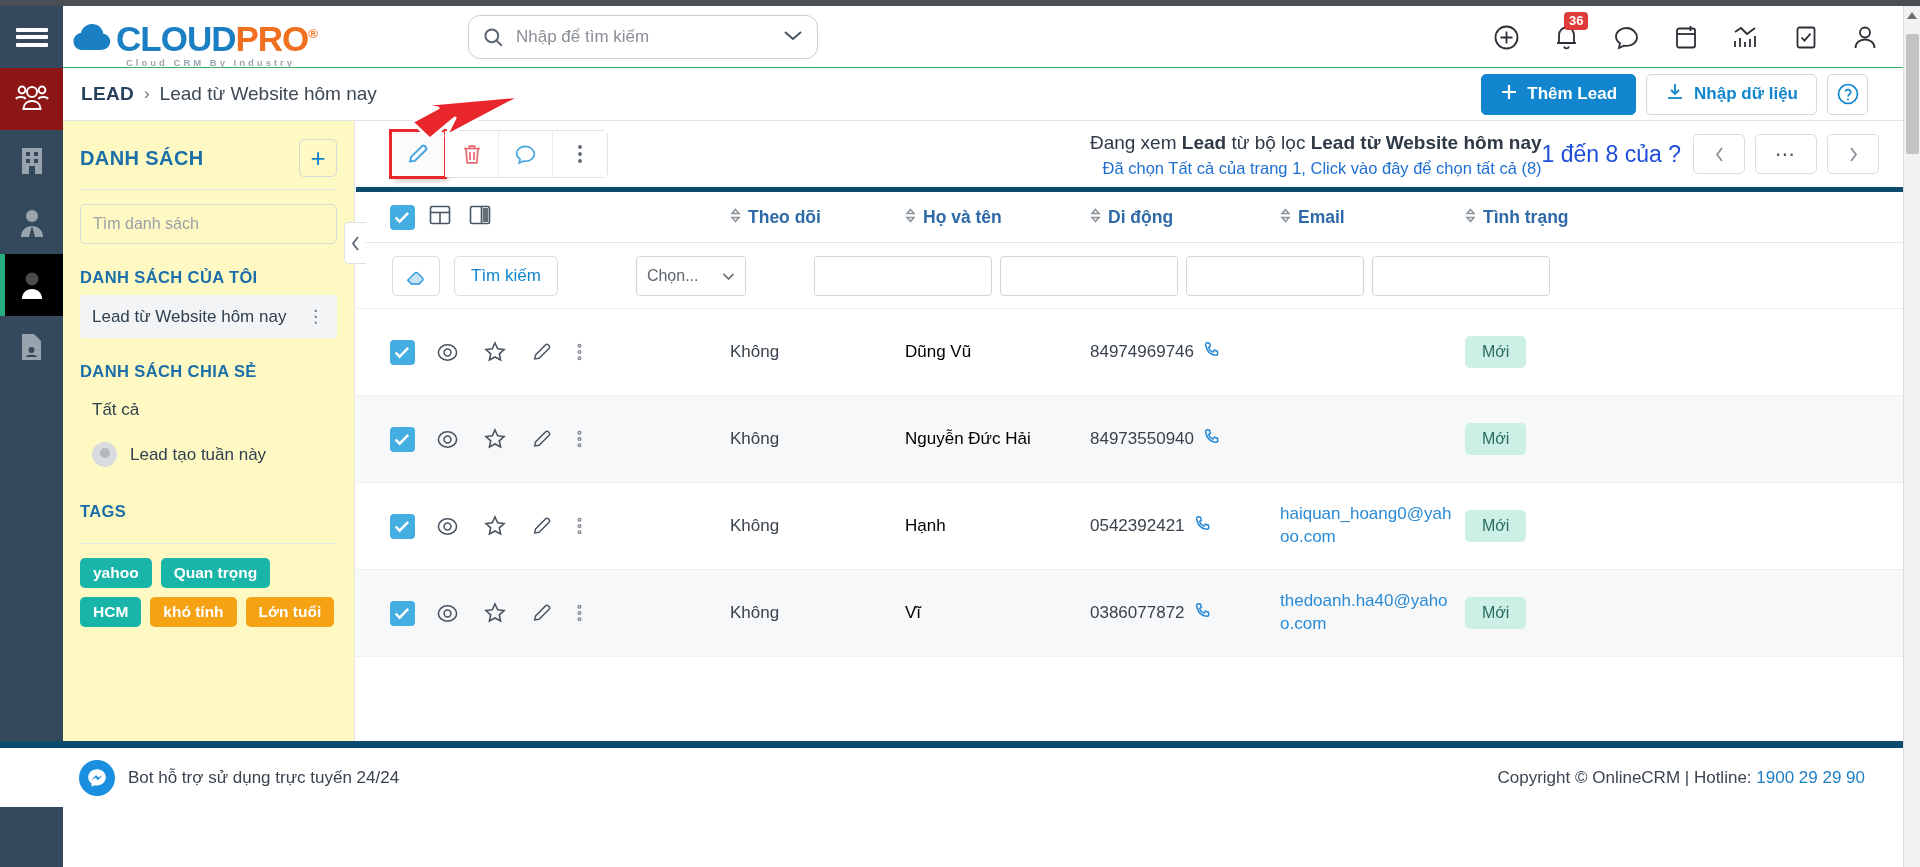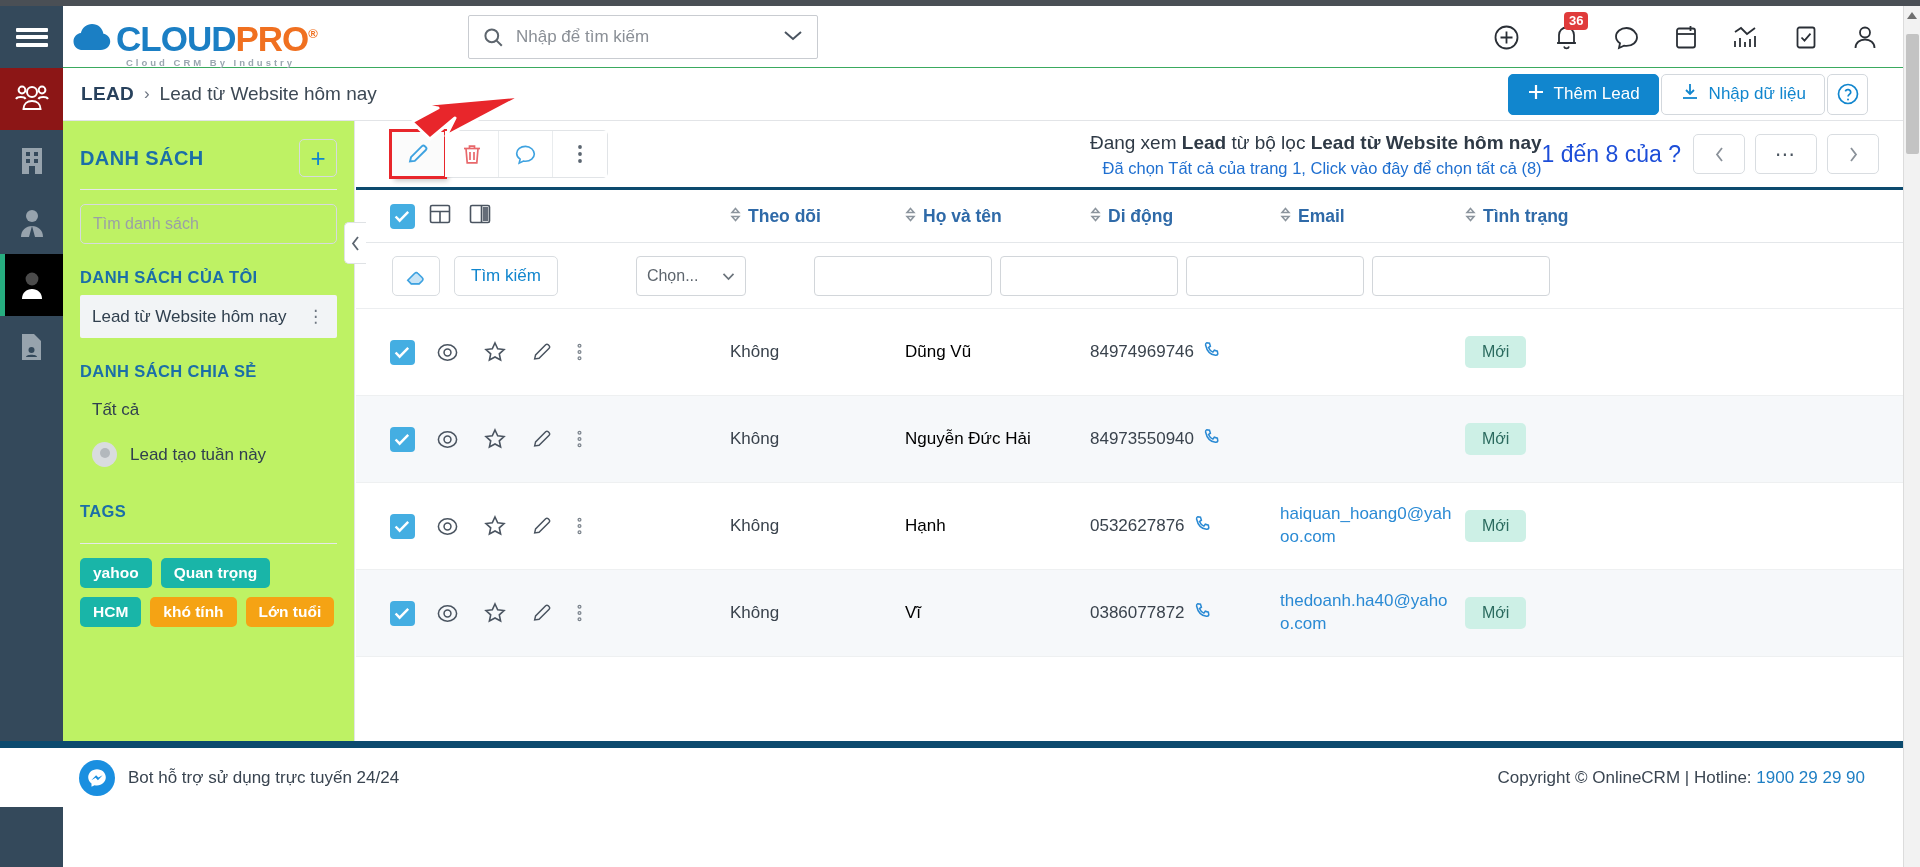--- a/index.html
+++ b/index.html
@@ -48,21 +48,21 @@
   .lt-orange { color:#f07020; }
   .logo-reg { font-size:13px; vertical-align:super; color:#f07020; }
   .logo-sub {
     position:absolute; left:63px; top:38px; font-size:9.5px; letter-spacing:3px;
     color:#9aa6b0; font-weight:600;
   }
   .logo-wrap { position:relative; }
 
   .hsearch {
     position:absolute; left:405px; top:9px; width:350px; height:44px;
-    border:1px solid #c9ccd1; border-radius:2px; display:flex; align-items:center;
+    border:1px solid #c9ccd1; border-radius:12px; display:flex; align-items:center;
     background:#fff;
   }
   .hsearch input {
     border:none; outline:none; flex:1; font-size:17px; color:#333;
     font-family:inherit; padding-left:12px; background:transparent;
   }
   .hsearch input::placeholder { color:#8a8f96; }
   .hsearch .caret { margin-right:14px; }
 
   .hicons { position:absolute; right:42px; top:0; height:62px; display:flex; align-items:center; gap:34px; }
@@ -80,36 +80,36 @@
 
   
   .bcbar {
     position:absolute; top:68px; left:63px; width:1840px; height:53px;
     background:#fff; border-bottom:1px solid #e2e4e7; display:flex; align-items:center;
   }
   .bc { margin-left:18px; display:flex; align-items:center; gap:10px; font-size:19px; }
   .bc-root { font-weight:bold; color:#28415c; letter-spacing:.3px; }
   .bc-sep { color:#6c7480; font-size:17px; }
   .bc-leaf { color:#3d4955; }
-  .bc-actions { margin-left:auto; margin-right:35px; display:flex; align-items:flex-start; gap:2px; }
+  .bc-actions { margin-left:auto; margin-right:35px; display:flex; align-items:flex-start; gap:10px;font-weight:bold; }
   .btn {
     display:flex; align-items:center; gap:9px; height:41px; padding:0 18px;
     border-radius:5px; font-size:17px; cursor:pointer; white-space:nowrap;
   }
   .btn-primary { background:#1186ce; color:#fff; border:1px solid #1186ce; }
   .btn-outline { background:#fff; color:#1186ce; border:1px solid #d3d8dd; }
   .btn-icon-sq {
     width:41px; height:41px; border:1px solid #d3d8dd; border-radius:5px; background:#fff;
     display:flex; align-items:center; justify-content:center; cursor:pointer; color:#1186ce;
   }
 
   
   .listpane {
     position:absolute; top:121px; left:63px; width:292px; height:680px;
-    background:#bef264; border-right:1px solid #e2e4e7;
+    background:#fef9c3; border-right:1px solid #e2e4e7;
   }
   .lp-head { display:flex; align-items:center; padding:18px 17px 12px 17px; }
   .lp-title { font-size:20px; color:#1b6ea8; font-weight:600; letter-spacing:.4px; }
   .lp-add {
     margin-left:auto; width:38px; height:38px; border:1px solid #d6dade; border-radius:5px;
     display:flex; align-items:center; justify-content:center; color:#1186ce; cursor:pointer; font-size:26px;
     line-height:1;
   }
   .lp-sep { height:1px; background:#e6e8ea; margin:0 17px; }
   .lp-search {
@@ -172,21 +172,21 @@
   .m-pager { display:flex; align-items:center; gap:10px; margin-right:4px; }
   .pager-text { font-size:23px; color:#1d4ed8; margin-right:2px; white-space:nowrap; }
   .pg-btn {
     width:52px; height:40px; border:1px solid #d9dde1; background:#fff; border-radius:5px;
     display:flex; align-items:center; justify-content:center; color:#7d858e; cursor:pointer;
   }
   .pg-btn.wide { width:62px; letter-spacing:2px; font-size:20px; color:#4b5560; }
 
   
   .tbl-head {
-    display:flex; align-items:center; height:56px; border-top:3px solid #0c4a6e;
+    display:flex; align-items:center; height:56px; border-top:5px solid #0c4a6e;
     border-bottom:1px solid #e4e7ea; padding-left:20px;
   }
   .cell-chk { width:52px; flex:none; display:flex; align-items:center; justify-content:center; }
   .chk {
     width:25px; height:25px; border-radius:4px; background:#44aee2; display:flex;
     align-items:center; justify-content:center; cursor:pointer;
   }
   .chk svg { display:block; }
   .cell-viewicons { width:92px; flex:none; display:flex; align-items:center; gap:16px; color:#4a5460; }
   .cell-actions { width:210px; flex:none; display:flex; align-items:center; gap:24px; padding-left:8px; }
@@ -745,21 +745,21 @@
             <svg width="5" height="22" viewBox="0 0 6 24" fill="none" stroke="#7b838c" stroke-width="1.5">
               <circle cx="3" cy="4.5" r="1.7"></circle>
                 <circle cx="3" cy="12" r="1.7"></circle>
                 <circle cx="3" cy="19.5" r="1.7"></circle>
               </svg>
           </span>
         </div>
         <div class="cellt c-follow">Không</div>
         <div class="cellt c-name link">Hạnh</div>
         <div class="cellt c-mobile mobile-cell">
-          <span>0532627876</span>
+          <span>0542392421</span>
           <span>
             <svg width="19" height="19" viewBox="0 0 20 20" fill="none" stroke="#2a8ad4" stroke-width="1.6">
               <path d="M4 2.8l2.8.5 1 3.2-2 1.5c.8 2.2 2.4 3.9 4.6 4.8l1.5-2 3.2 1 .5 2.8c-.3.8-1.3 1.5-2.5 1.4C7.5 15.6 4.2 12.1 2.7 5.3 2.6 4.1 3.2 3.1 4 2.8z"></path>
               </svg>
           </span>
         </div>
         <div class="cellt c-email email-cell">haiquan_hoang0@yahoo.com</div>
         <div class="cellt c-status">
           <span class="pill">Mới</span>
         </div>

